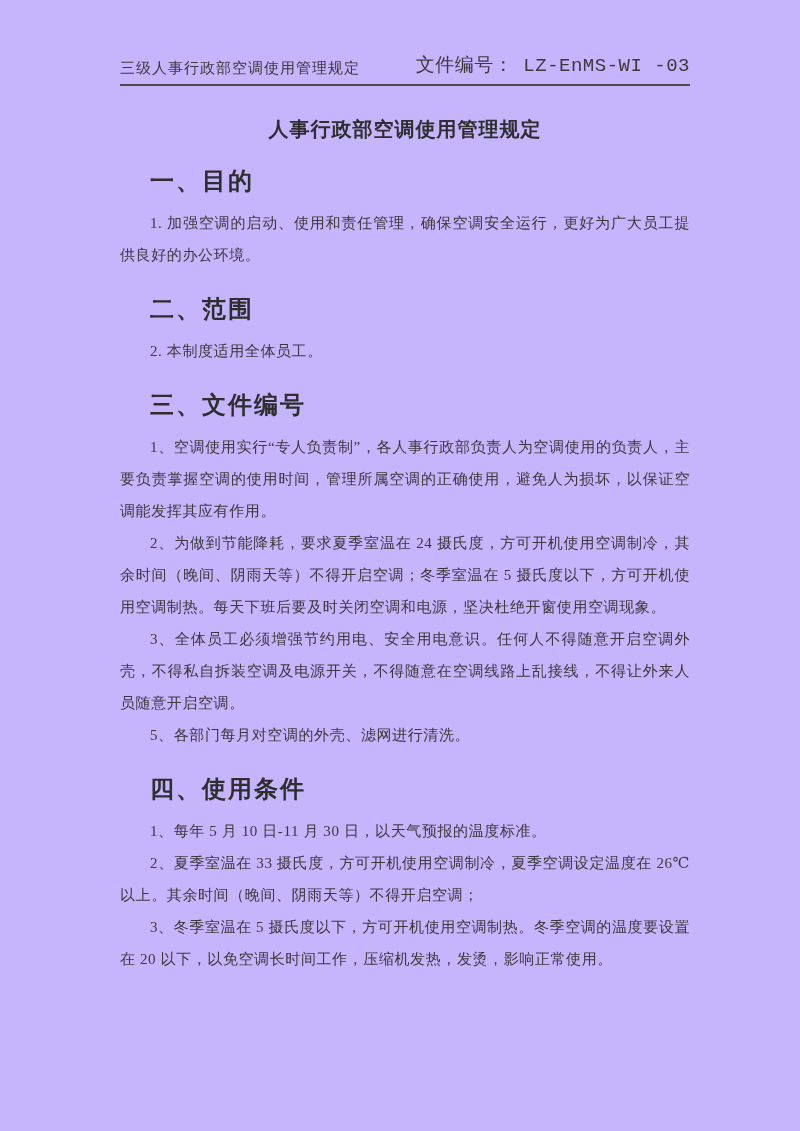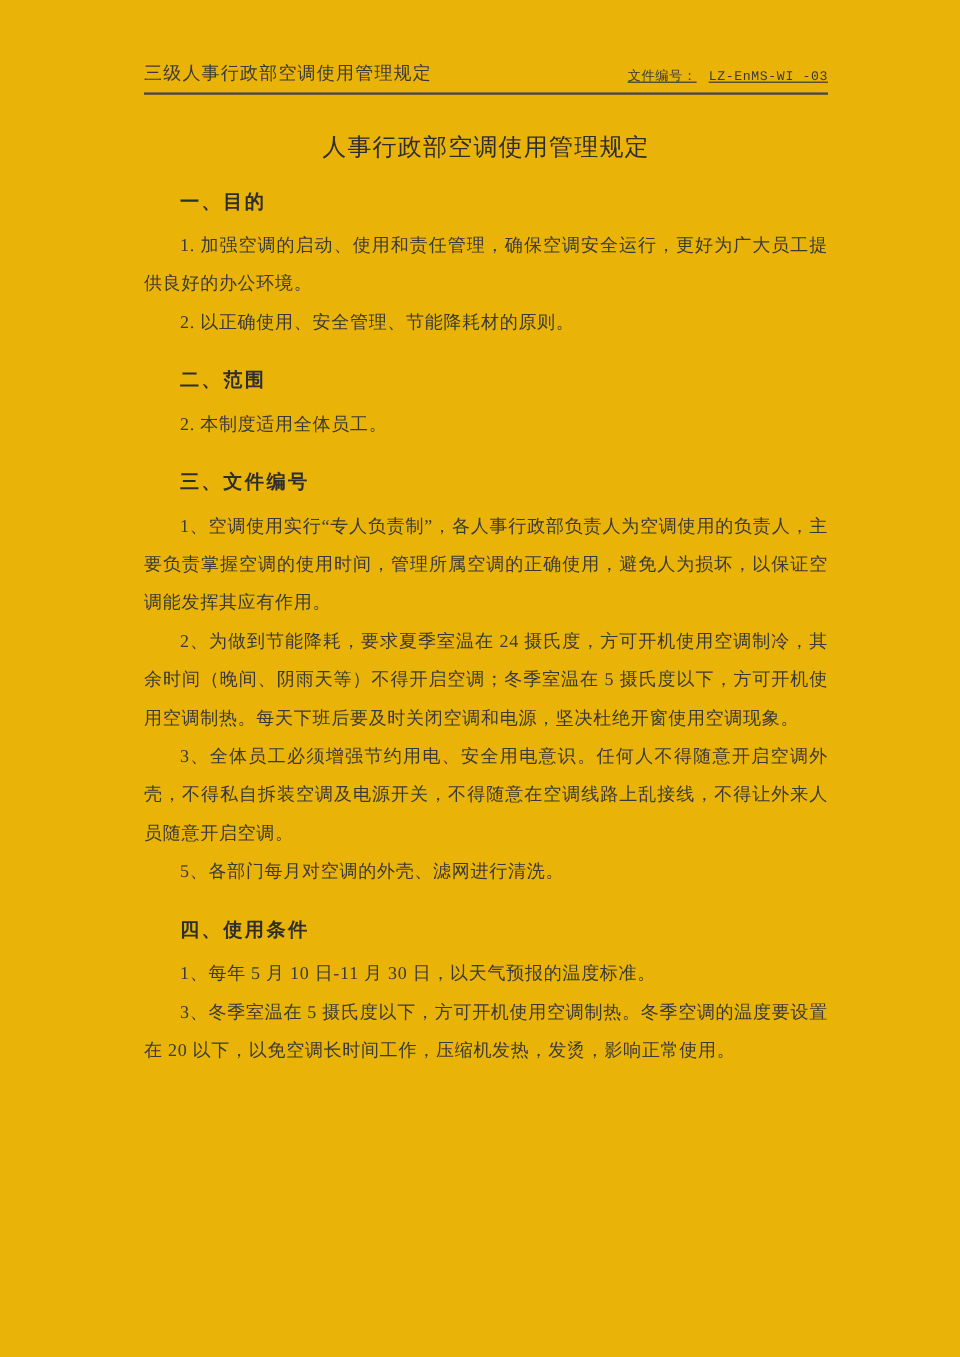--- a/index.html
+++ b/index.html
@@ -4,59 +4,58 @@
 <style>
   html, body {
     margin: 0;
     padding: 0;
     background: #ffffff;
   }
   .page {
     position: relative;
     width: 800px;
     height: 1131px;
-    background: #eab308;
+    background: #c4b5fd;
     font-family: "Liberation Serif", "DejaVu Serif", serif;
     color: #3a3a3a;
     overflow: hidden;
     box-sizing: border-box;
     padding: 52px 110px 0 120px;
   }
   .doc-header {
     display: flex;
     justify-content: space-between;
     align-items: flex-end;
     border-bottom: 2px solid #4a4a4a;
     padding-bottom: 6px;
   }
   .doc-header .left {
     font-size: 15px;
     letter-spacing: 1px;
     white-space: nowrap;
   }
   .doc-header .right {
-    font-size: 11px;
+    font-size: 19px;
     white-space: nowrap;
     letter-spacing: 0.5px;
-    text-decoration: underline;
   }
   .doc-header .right .doc-no {
     font-family: "Liberation Mono", "DejaVu Sans Mono", monospace;
     margin-left: 10px;
   }
   .doc-title {
     text-align: center;
     font-size: 20px;
-    font-weight: normal;
+    font-weight: bold;
     color: #2e2e2e;
     margin-top: 30px;
     letter-spacing: 1px;
   }
   .section-heading {
-    font-size: 16px;
+    font-size: 24px;
     font-weight: bold;
     color: #2e2e2e;
     padding-left: 30px;
     margin-top: 22px;
     margin-bottom: 10px;
     letter-spacing: 2px;
   }
   .para {
     font-size: 15px;
     line-height: 32px;
@@ -79,35 +78,35 @@
     <span class="right">
       <span>文件编号：</span><span class="doc-no">LZ-EnMS-WI -03</span>
     </span>
   </div>
 
   <div class="doc-title">人事行政部空调使用管理规定</div>
 
   <div class="section">
     <div class="section-heading">一、目的</div>
     <p class="para">1. 加强空调的启动、使用和责任管理，确保空调安全运行，更好为广大员工提供良好的办公环境。</p>
-    <p class="para">2. 以正确使用、安全管理、节能降耗材的原则。</p>
   </div>
 
   <div class="section">
     <div class="section-heading">二、范围</div>
     <p class="para">2. 本制度适用全体员工。</p>
   </div>
 
   <div class="section">
     <div class="section-heading">三、文件编号</div>
     <p class="para">1、空调使用实行“专人负责制”，各人事行政部负责人为空调使用的负责人，主要负责掌握空调的使用时间，管理所属空调的正确使用，避免人为损坏，以保证空调能发挥其应有作用。</p>
     <p class="para">2、为做到节能降耗，要求夏季室温在 24 摄氏度，方可开机使用空调制冷，其余时间（晚间、阴雨天等）不得开启空调；冬季室温在 5 摄氏度以下，方可开机使用空调制热。每天下班后要及时关闭空调和电源，坚决杜绝开窗使用空调现象。</p>
     <p class="para">3、全体员工必须增强节约用电、安全用电意识。任何人不得随意开启空调外壳，不得私自拆装空调及电源开关，不得随意在空调线路上乱接线，不得让外来人员随意开启空调。</p>
     <p class="para">5、各部门每月对空调的外壳、滤网进行清洗。</p>
   </div>
 
   <div class="section">
     <div class="section-heading">四、使用条件</div>
     <p class="para">1、每年 5 月 10 日-11 月 30 日，以天气预报的温度标准。</p>
+    <p class="para">2、夏季室温在 33 摄氏度，方可开机使用空调制冷，夏季空调设定温度在 26℃以上。其余时间（晚间、阴雨天等）不得开启空调；</p>
     <p class="para">3、冬季室温在 5 摄氏度以下，方可开机使用空调制热。冬季空调的温度要设置在 20 以下，以免空调长时间工作，压缩机发热，发烫，影响正常使用。</p>
   </div>
 
 </div>
 
 </body></html>

